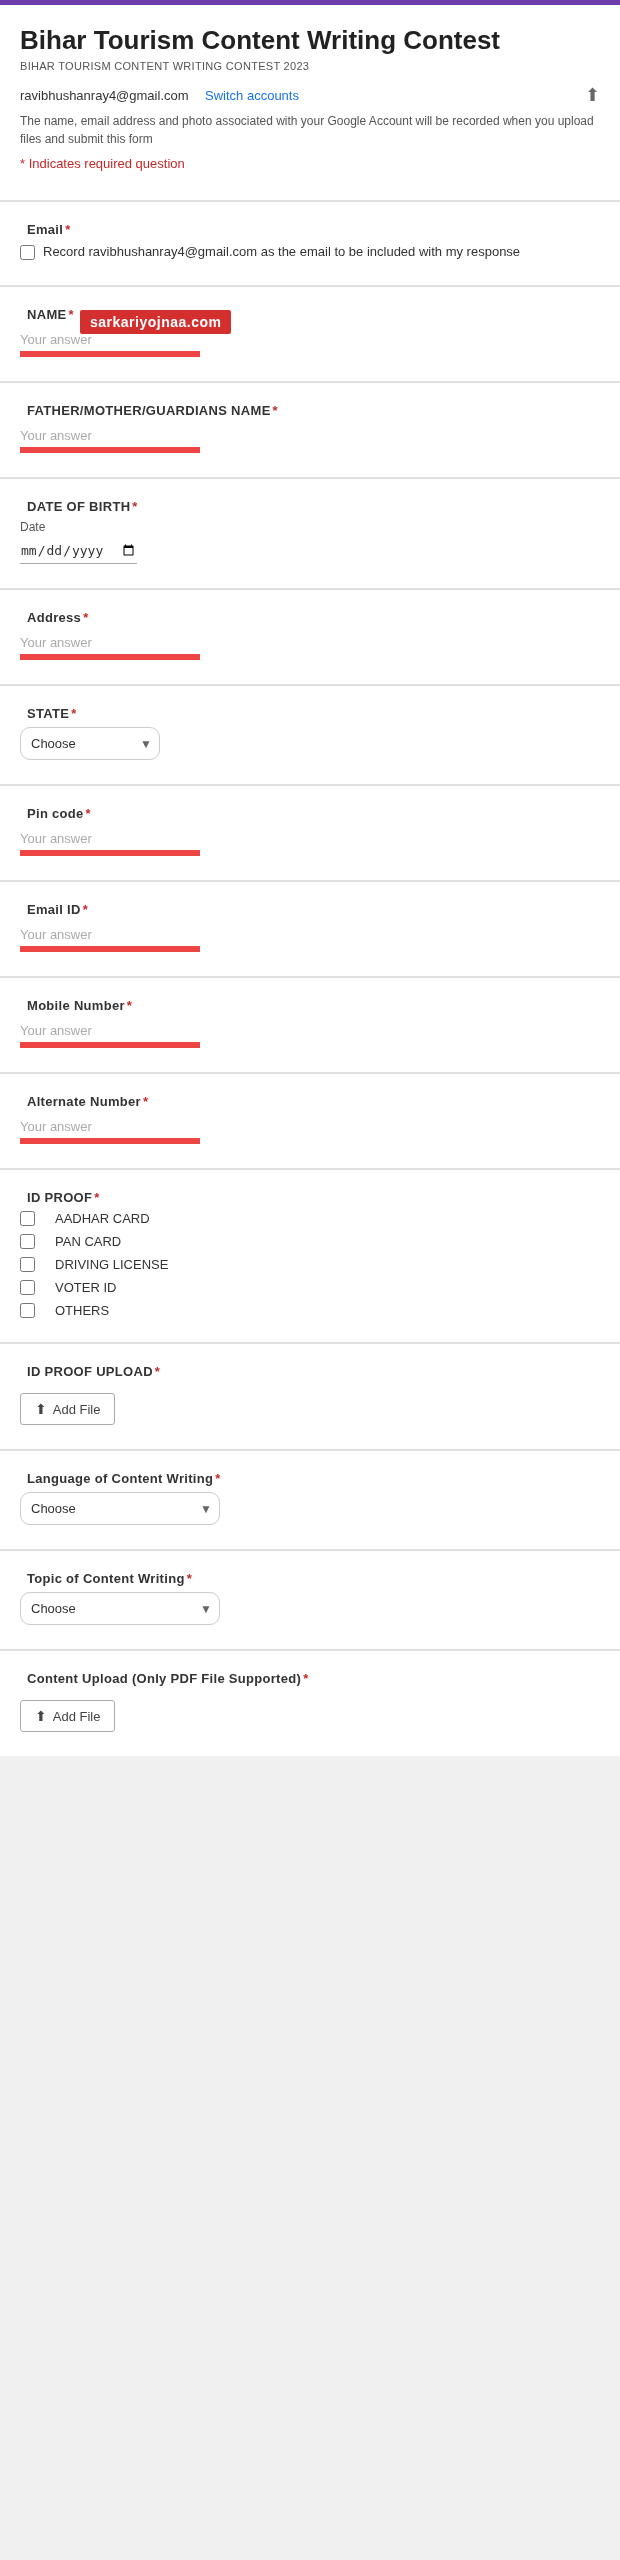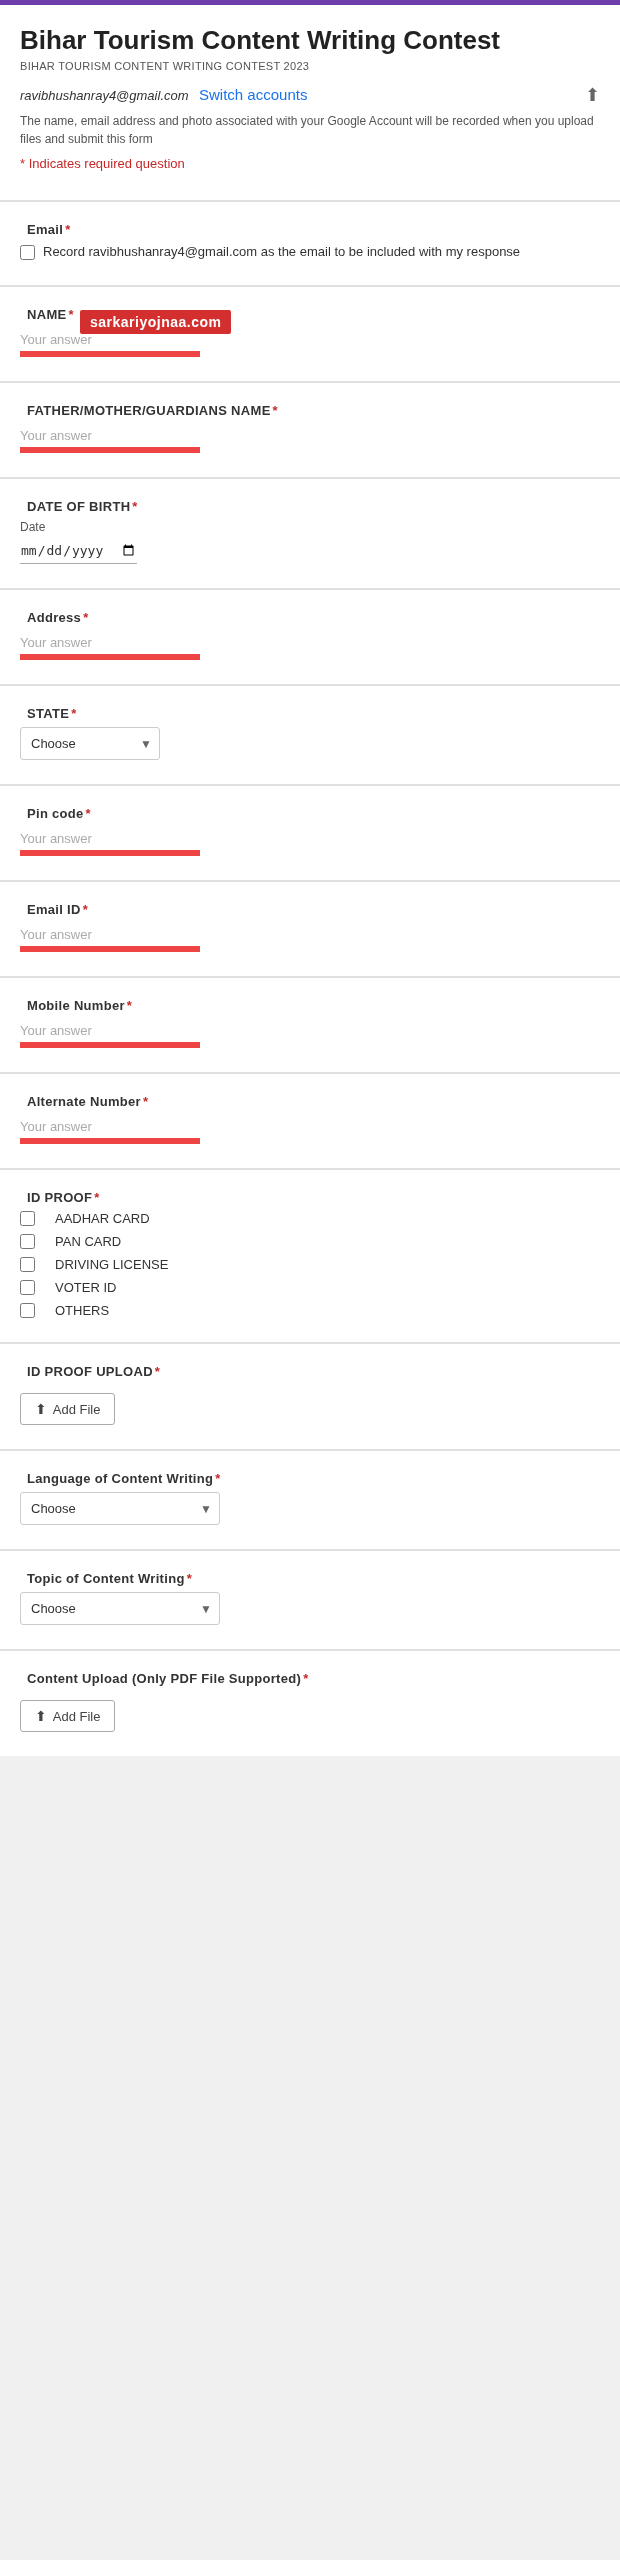--- a/index.html
+++ b/index.html
@@ -37,24 +37,24 @@
       letter-spacing: 0.3px;
     }
     .account-row {
       display: flex;
       align-items: center;
       justify-content: space-between;
       margin-bottom: 6px;
     }
     .switch-accounts {
       color: #1a73e8;
-      font-size: 15px;
+      font-size: 13px;
       cursor: pointer;
       text-decoration: none;
-      margin-left: 6px;
+      margin-left: 12px;
     }
     .cloud-icon {
       color: #666;
       font-size: 18px;
     }
     .account-info-text {
       font-size: 12px;
       color: #555;
       line-height: 1.5;
       margin-bottom: 8px;
@@ -128,21 +128,21 @@
       background: transparent;
     }
     .select-wrapper {
       position: relative;
       display: inline-block;
       width: 140px;
     }
     .select-input {
       width: 140px;
       border: 1px solid #ccc;
-      border-radius: 3px;
+      border-radius: 10px;
       padding: 8px 28px 8px 10px;
       font-size: 13px;
       color: #333;
       background: #fff;
       appearance: none;
       -webkit-appearance: none;
       cursor: pointer;
       outline: none;
     }
     .select-arrow {
@@ -216,21 +216,21 @@
 <body>
 
 <div class="page-wrapper">
   <div class="header-bar"></div>
 
   <div class="header-section">
     <div class="page-title">Bihar Tourism Content Writing Contest</div>
     <div class="page-subtitle">BIHAR TOURISM CONTENT WRITING CONTEST 2023</div>
     <div class="account-row">
       <span>
-        <span style="font-size:13px;color:#333;font-style:italic;">ravibhushanray4@gmail.com</span>
+        <span style="font-size:13px;color:#333;">ravibhushanray4@gmail.com</span>
         <a class="switch-accounts">Switch accounts</a>
       </span>
       <span class="cloud-icon">⬆</span>
     </div>
     <div class="account-info-text">The name, email address and photo associated with your Google Account will be recorded when you upload files and submit this form</div>
     <div class="required-note">* Indicates required question</div>
   </div>
 
   <div class="divider"></div>
 

